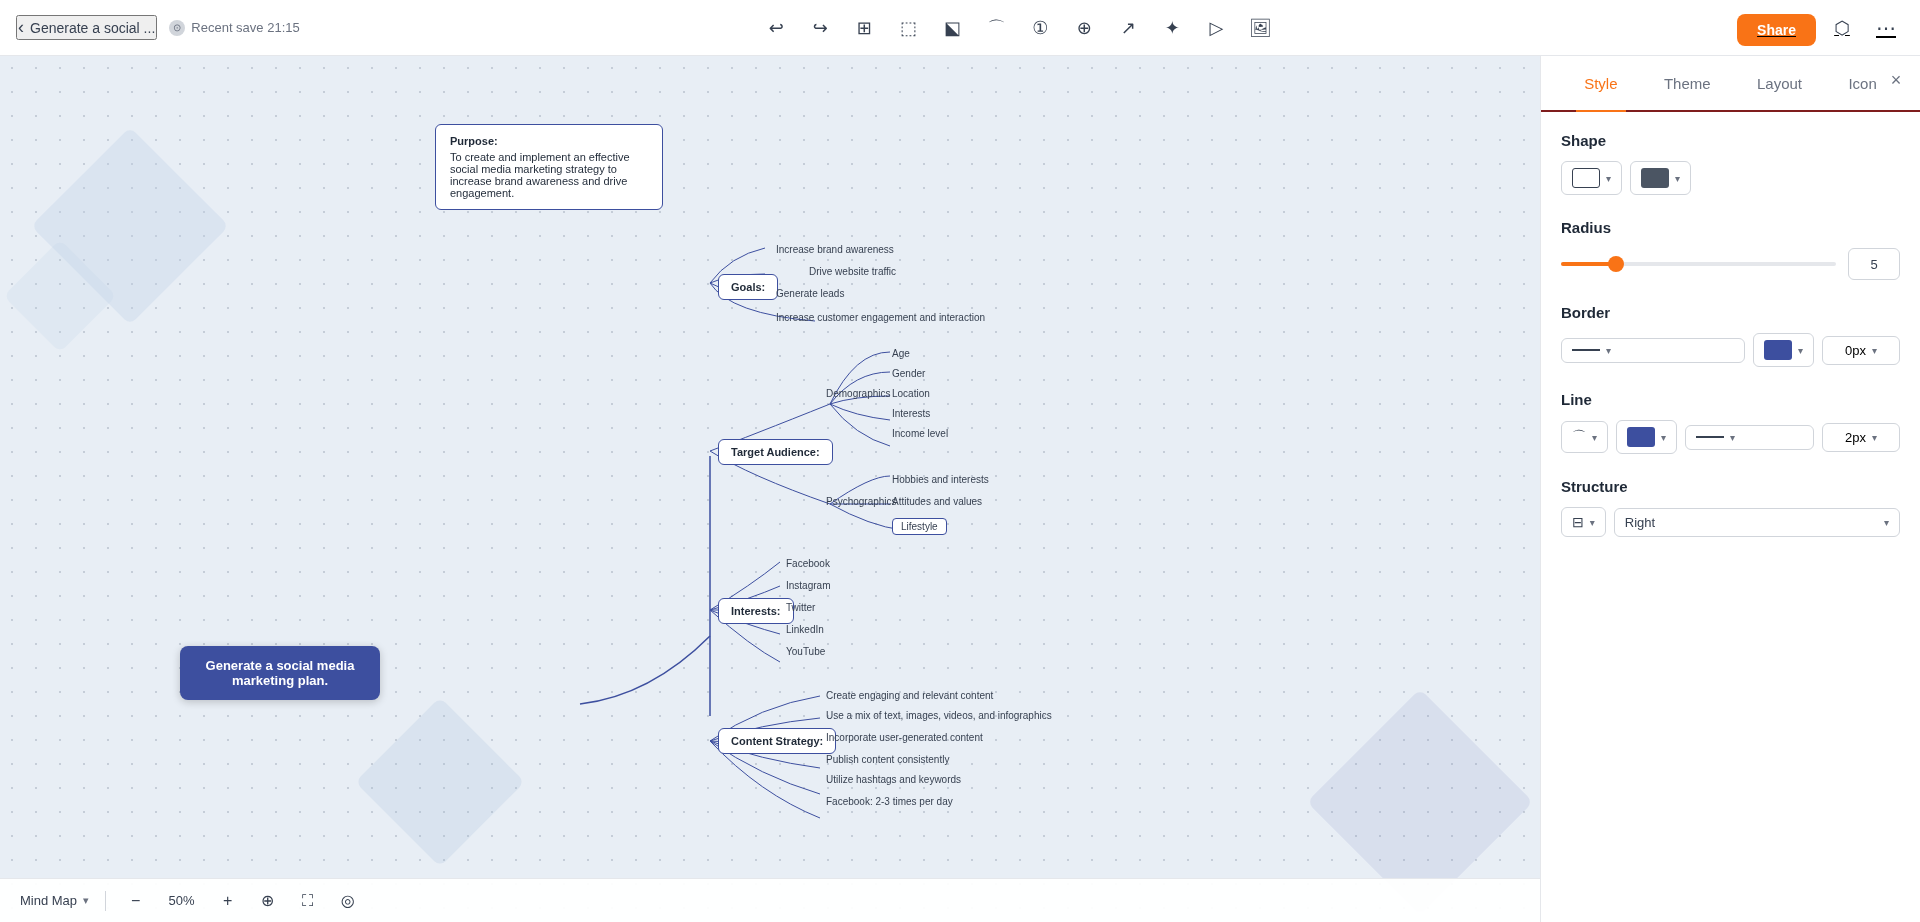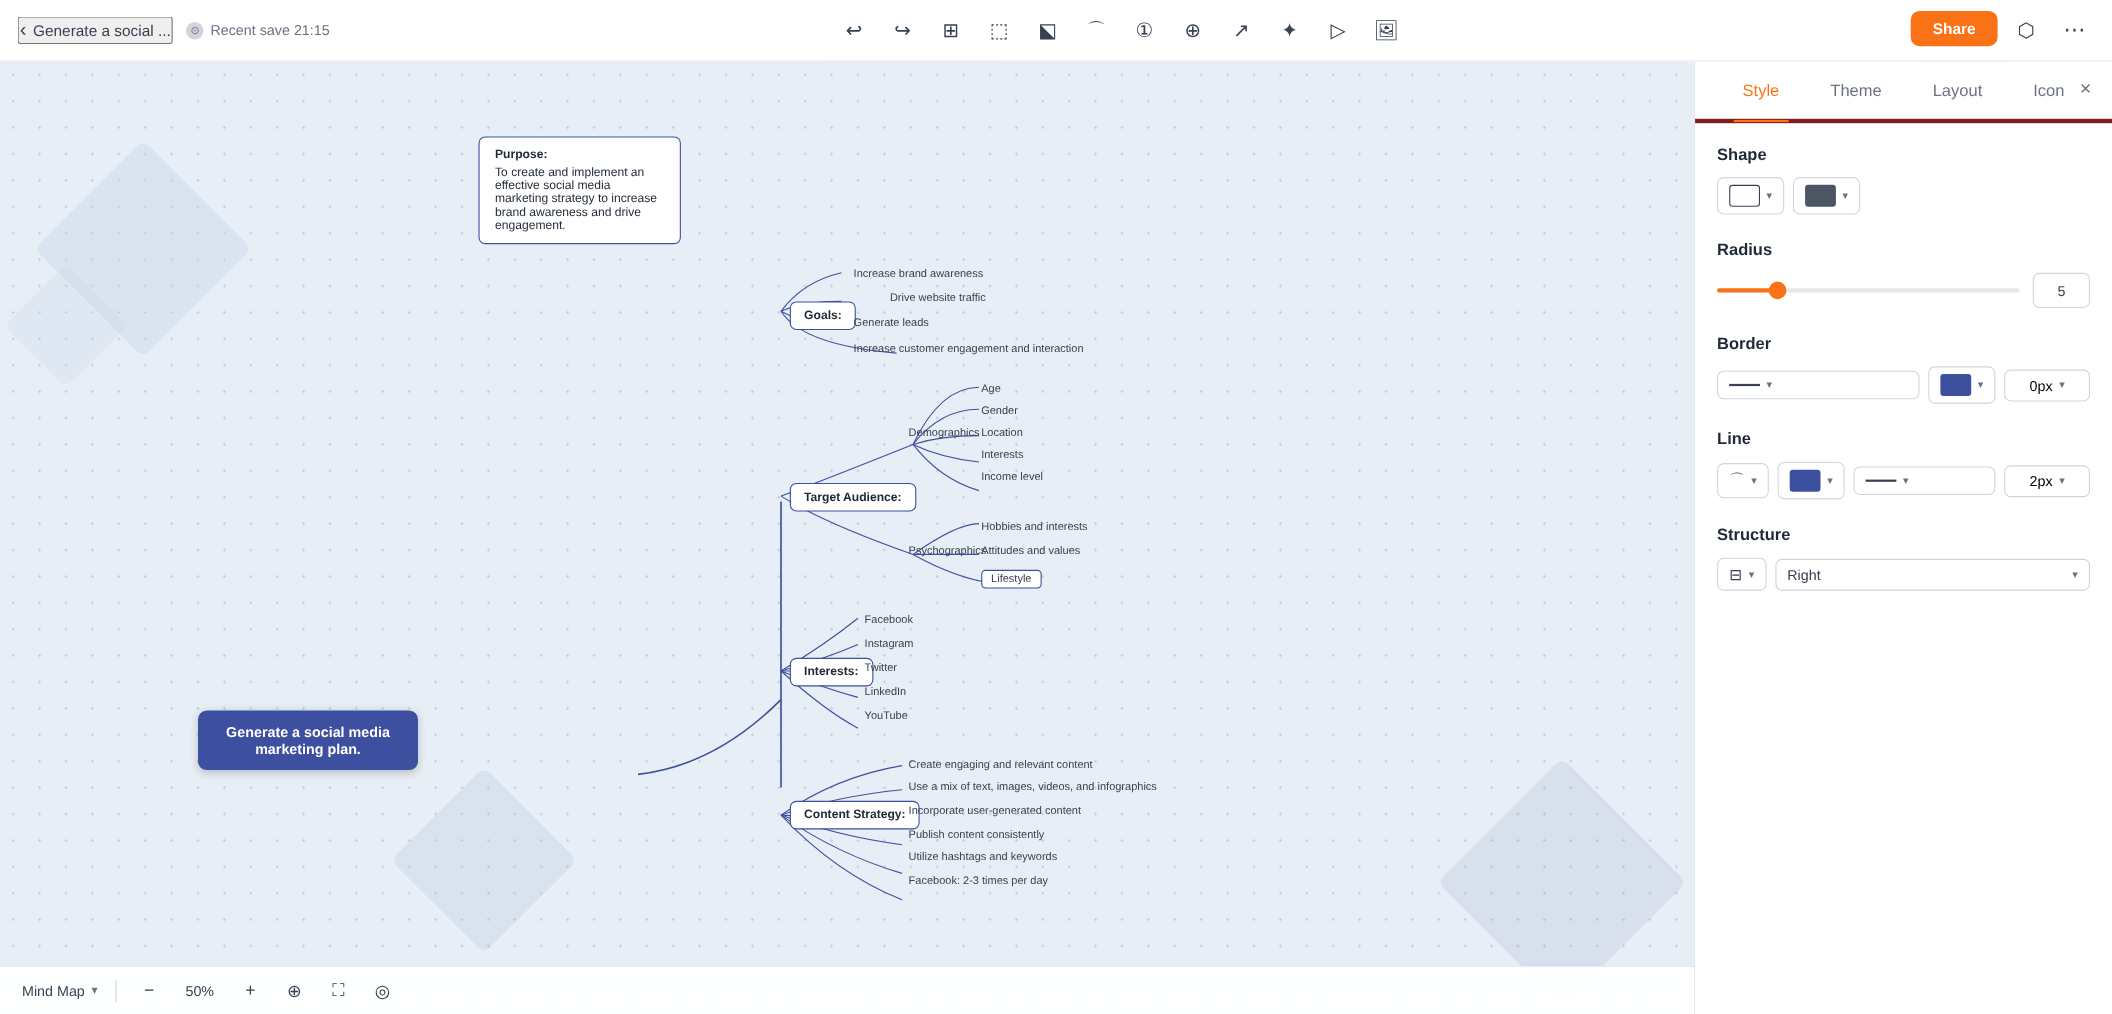--- a/index.html
+++ b/index.html
@@ -19,21 +19,21 @@
     .save-dot { width: 16px; height: 16px; border-radius: 50%; background: #d1d5db; display: flex; align-items: center; justify-content: center; font-size: 10px; }
 
     .header-center { display: flex; align-items: center; gap: 8px; }
     .tool-btn {
       width: 36px; height: 36px; border-radius: 6px; border: none;
       background: transparent; cursor: pointer; display: flex; align-items: center;
       justify-content: center; color: #374151; font-size: 18px;
       transition: background 0.15s;
     }
 
-    .header-right { display: flex; align-items: flex-start; gap: 8px; }
+    .header-right { display: flex; align-items: flex-end; gap: 8px; text-decoration: underline; }
     .share-btn {
       background: #f97316; color: #fff; border: none; border-radius: 8px;
       padding: 8px 20px; font-size: 14px; font-weight: 600; cursor: pointer;
     }
     .export-btn {
       width: 36px; height: 36px; border-radius: 6px; border: none;
       background: transparent; cursor: pointer; display: flex; align-items: center;
       justify-content: center; color: #374151; font-size: 18px;
     }
     .more-btn {
@@ -69,21 +69,21 @@
 
     
     .purpose-node {
       position: absolute;
       background: #fff;
       border: 1.5px solid #3d4f9f;
       color: #1f2937;
       padding: 10px 14px;
       border-radius: 6px;
       font-size: 11px;
-      width: 184px;
+      width: 228px;
       left: 440px;
       top: 20px;
     }
     .purpose-node .title-bold { font-weight: 700; font-size: 11px; margin-bottom: 4px; }
 
     
     .branch-node {
       position: absolute;
       background: #fff;
       border: 1.5px solid #3d4f9f;
@@ -132,21 +132,21 @@
     .panel-close {
       position: absolute; top: 12px; right: 12px;
       width: 24px; height: 24px; border: none; background: transparent;
       cursor: pointer; font-size: 18px; color: #6b7280;
       display: flex; align-items: center; justify-content: center;
     }
 
     
     .panel-tabs {
       display: flex; align-items: center; justify-content: space-around;
-      border-bottom: 4px solid #7f1d1d; padding: 0 20px;
+      border-bottom: 2px solid #7f1d1d; padding: 0 20px;
       height: 56px; flex-shrink: 0;
     }
     .panel-tab {
       font-size: 15px; color: #6b7280; cursor: pointer;
       padding: 4px 8px; border: none; background: transparent;
       position: relative;
     }
     .panel-tab.active { color: #f97316; font-weight: 500; }
     .panel-tab.active::after {
       content: ''; position: absolute; bottom: -16px; left: 0; right: 0;

